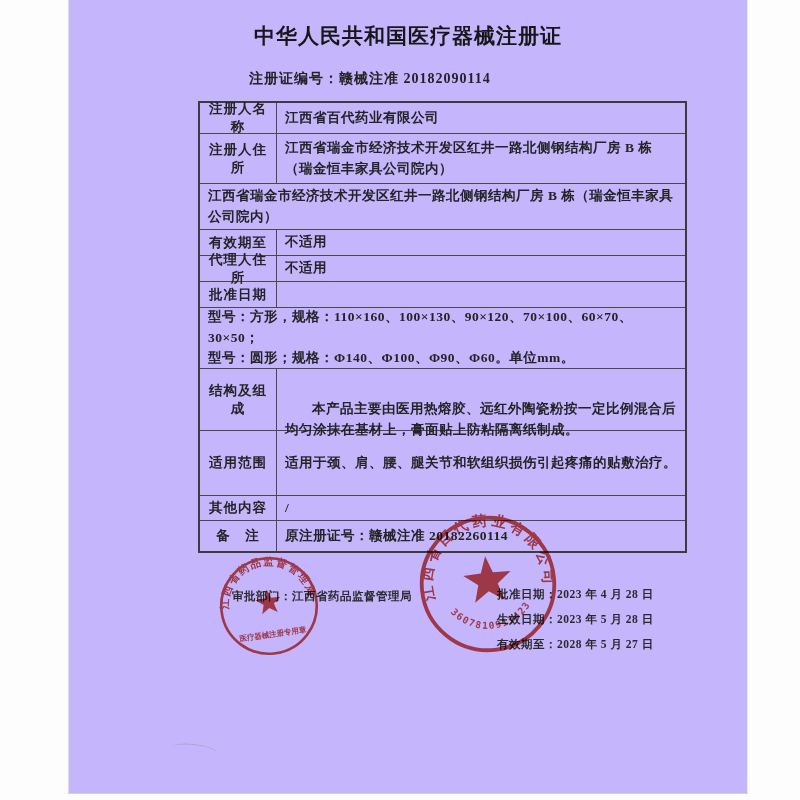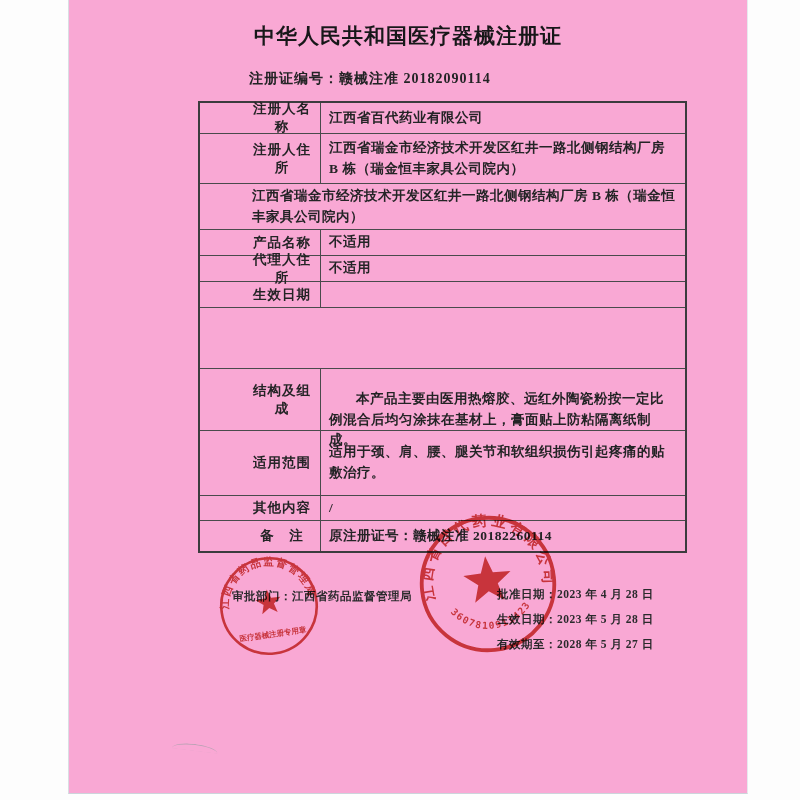--- a/index.html
+++ b/index.html
@@ -4,36 +4,36 @@
 <style>
   html,body{margin:0;padding:0;}
   body{
     width:800px;height:800px;position:relative;overflow:hidden;
     background:#fdfdfd;
     font-family:"Liberation Serif","DejaVu Serif",serif;
     color:#1d1d1f;
   }
   .page{
     position:absolute;left:68px;top:0;width:678px;height:793px;
-    background:#f9a8d4;
+    background:#c4b5fd;
     border-left:1px solid #d9dee3;border-right:1px solid #e6eaee;border-bottom:1px solid #ccd3da;
   }
   .doc-title{
     position:absolute;left:0;top:22px;width:100%;text-align:center;
     font-size:21px;font-weight:700;letter-spacing:1px;color:#171719;
   }
   .cert-line{
     position:absolute;left:180px;top:70px;
     font-size:14px;font-weight:700;letter-spacing:1px;color:#232325;
   }
   .cert-table{
     position:absolute;left:129px;top:101px;width:489px;
     border:2px solid #3c3c3e;box-sizing:border-box;
   }
-  .trow{display:flex;border-top:1px solid #4a4a4c;box-sizing:border-box;padding-left:44px;}
+  .trow{display:flex;border-top:1px solid #4a4a4c;box-sizing:border-box;}
   .trow:first-child{border-top:none;}
   .tlabel{
     width:77px;flex:0 0 77px;border-right:1px solid #4a4a4c;
     display:flex;align-items:center;justify-content:center;text-align:center;
     font-size:13.5px;font-weight:700;letter-spacing:1px;color:#242426;
     box-sizing:border-box;padding:1px 2px;
   }
   .tvalue{
     flex:1;display:flex;flex-direction:column;justify-content:center;
     font-size:13.5px;font-weight:600;letter-spacing:0.5px;color:#242426;
@@ -79,35 +79,39 @@
       <div class="tvalue">
           <div class="line">江西省瑞金市经济技术开发区红井一路北侧钢结构厂房 B 栋（瑞金恒丰家具公司院内）</div>
         </div>
     </div>
     <div class="trow" style="height:46px">
       <div class="tvalue">
           <div class="line">江西省瑞金市经济技术开发区红井一路北侧钢结构厂房 B 栋（瑞金恒丰家具公司院内）</div>
         </div>
     </div>
     <div class="trow" style="height:26px">
-      <div class="tlabel">产品名称</div>
+      <div class="tlabel">有效期至</div>
       <div class="tvalue">
           <div class="line">不适用</div>
         </div>
     </div>
     <div class="trow" style="height:26px">
       <div class="tlabel">代理人住所</div>
       <div class="tvalue">
           <div class="line">不适用</div>
         </div>
     </div>
     <div class="trow" style="height:26px">
-      <div class="tlabel">生效日期</div>
+      <div class="tlabel">批准日期</div>
     </div>
     <div class="trow" style="height:61px">
+      <div class="tvalue">
+        <div class="line">型号：方形，规格：110×160、100×130、90×120、70×100、60×70、30×50；</div>
+        <div class="line">型号：圆形；规格：Φ140、Φ100、Φ90、Φ60。单位mm。</div>
+      </div>
     </div>
     <div class="trow" style="height:62px">
       <div class="tlabel">结构及组成</div>
       <div class="tvalue indent-first">
           <div class="line">本产品主要由医用热熔胶、远红外陶瓷粉按一定比例混合后均匀涂抹在基材上，膏面贴上防粘隔离纸制成。</div>
         </div>
     </div>
     <div class="trow" style="height:65px">
       <div class="tlabel">适用范围</div>
       <div class="tvalue">

